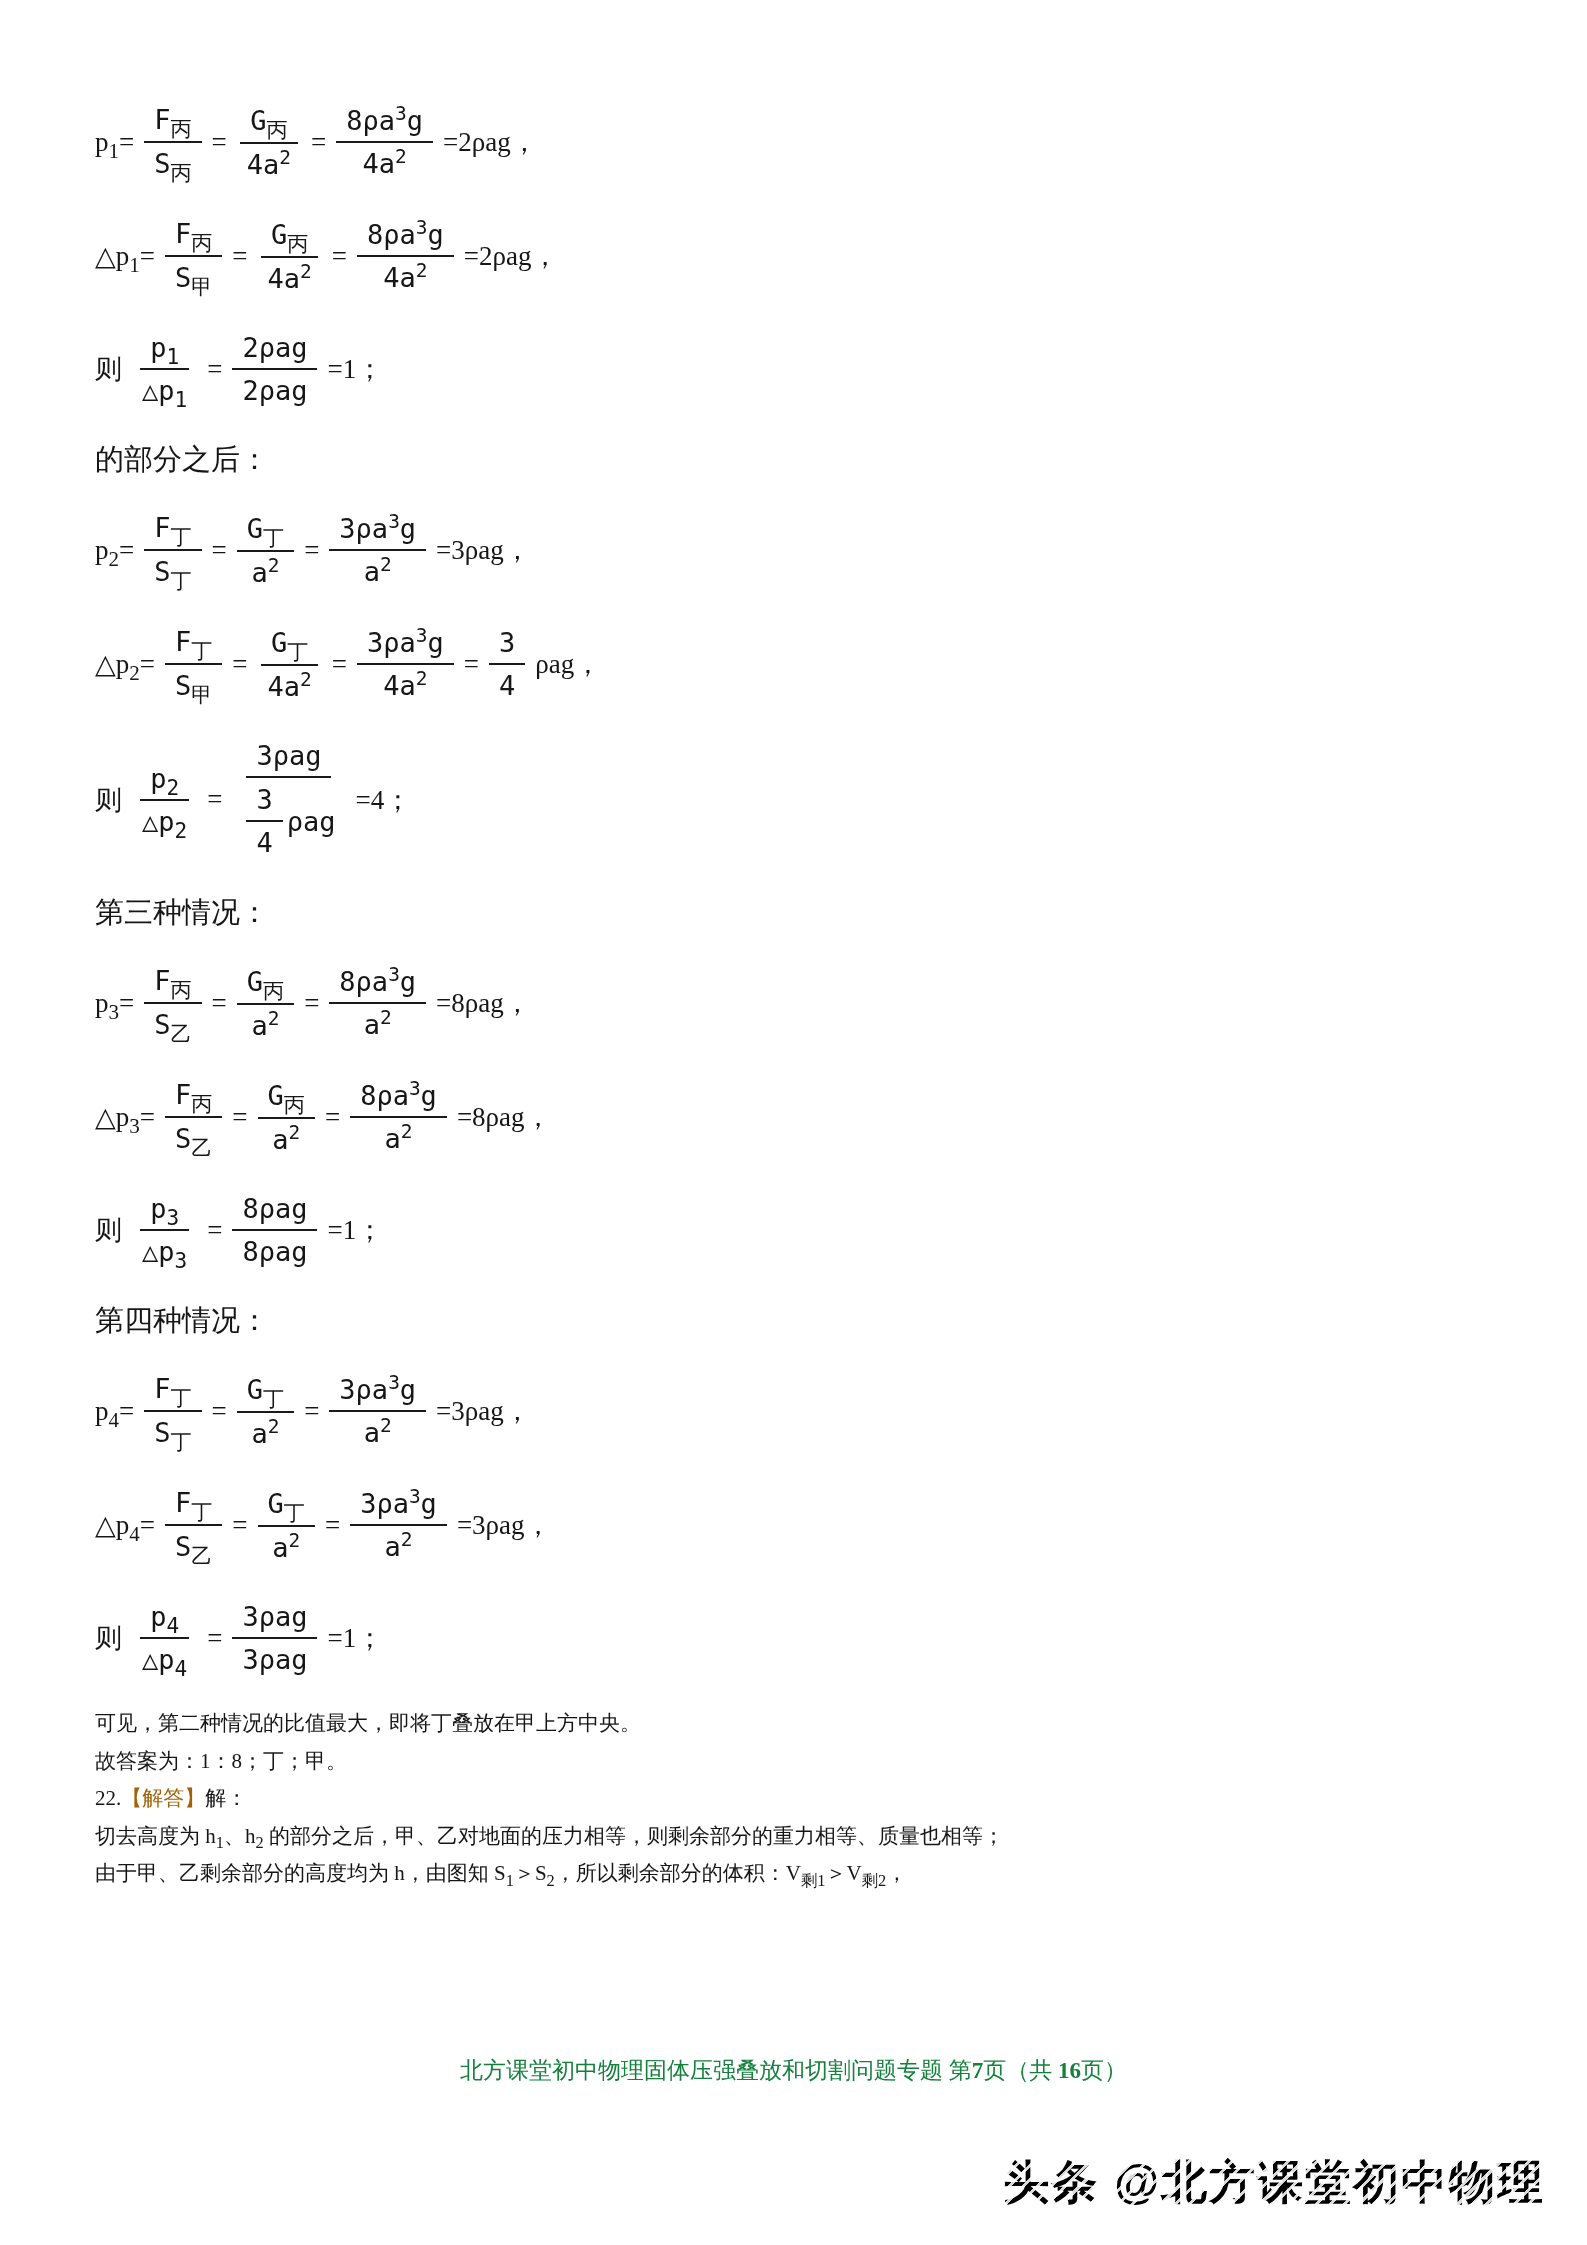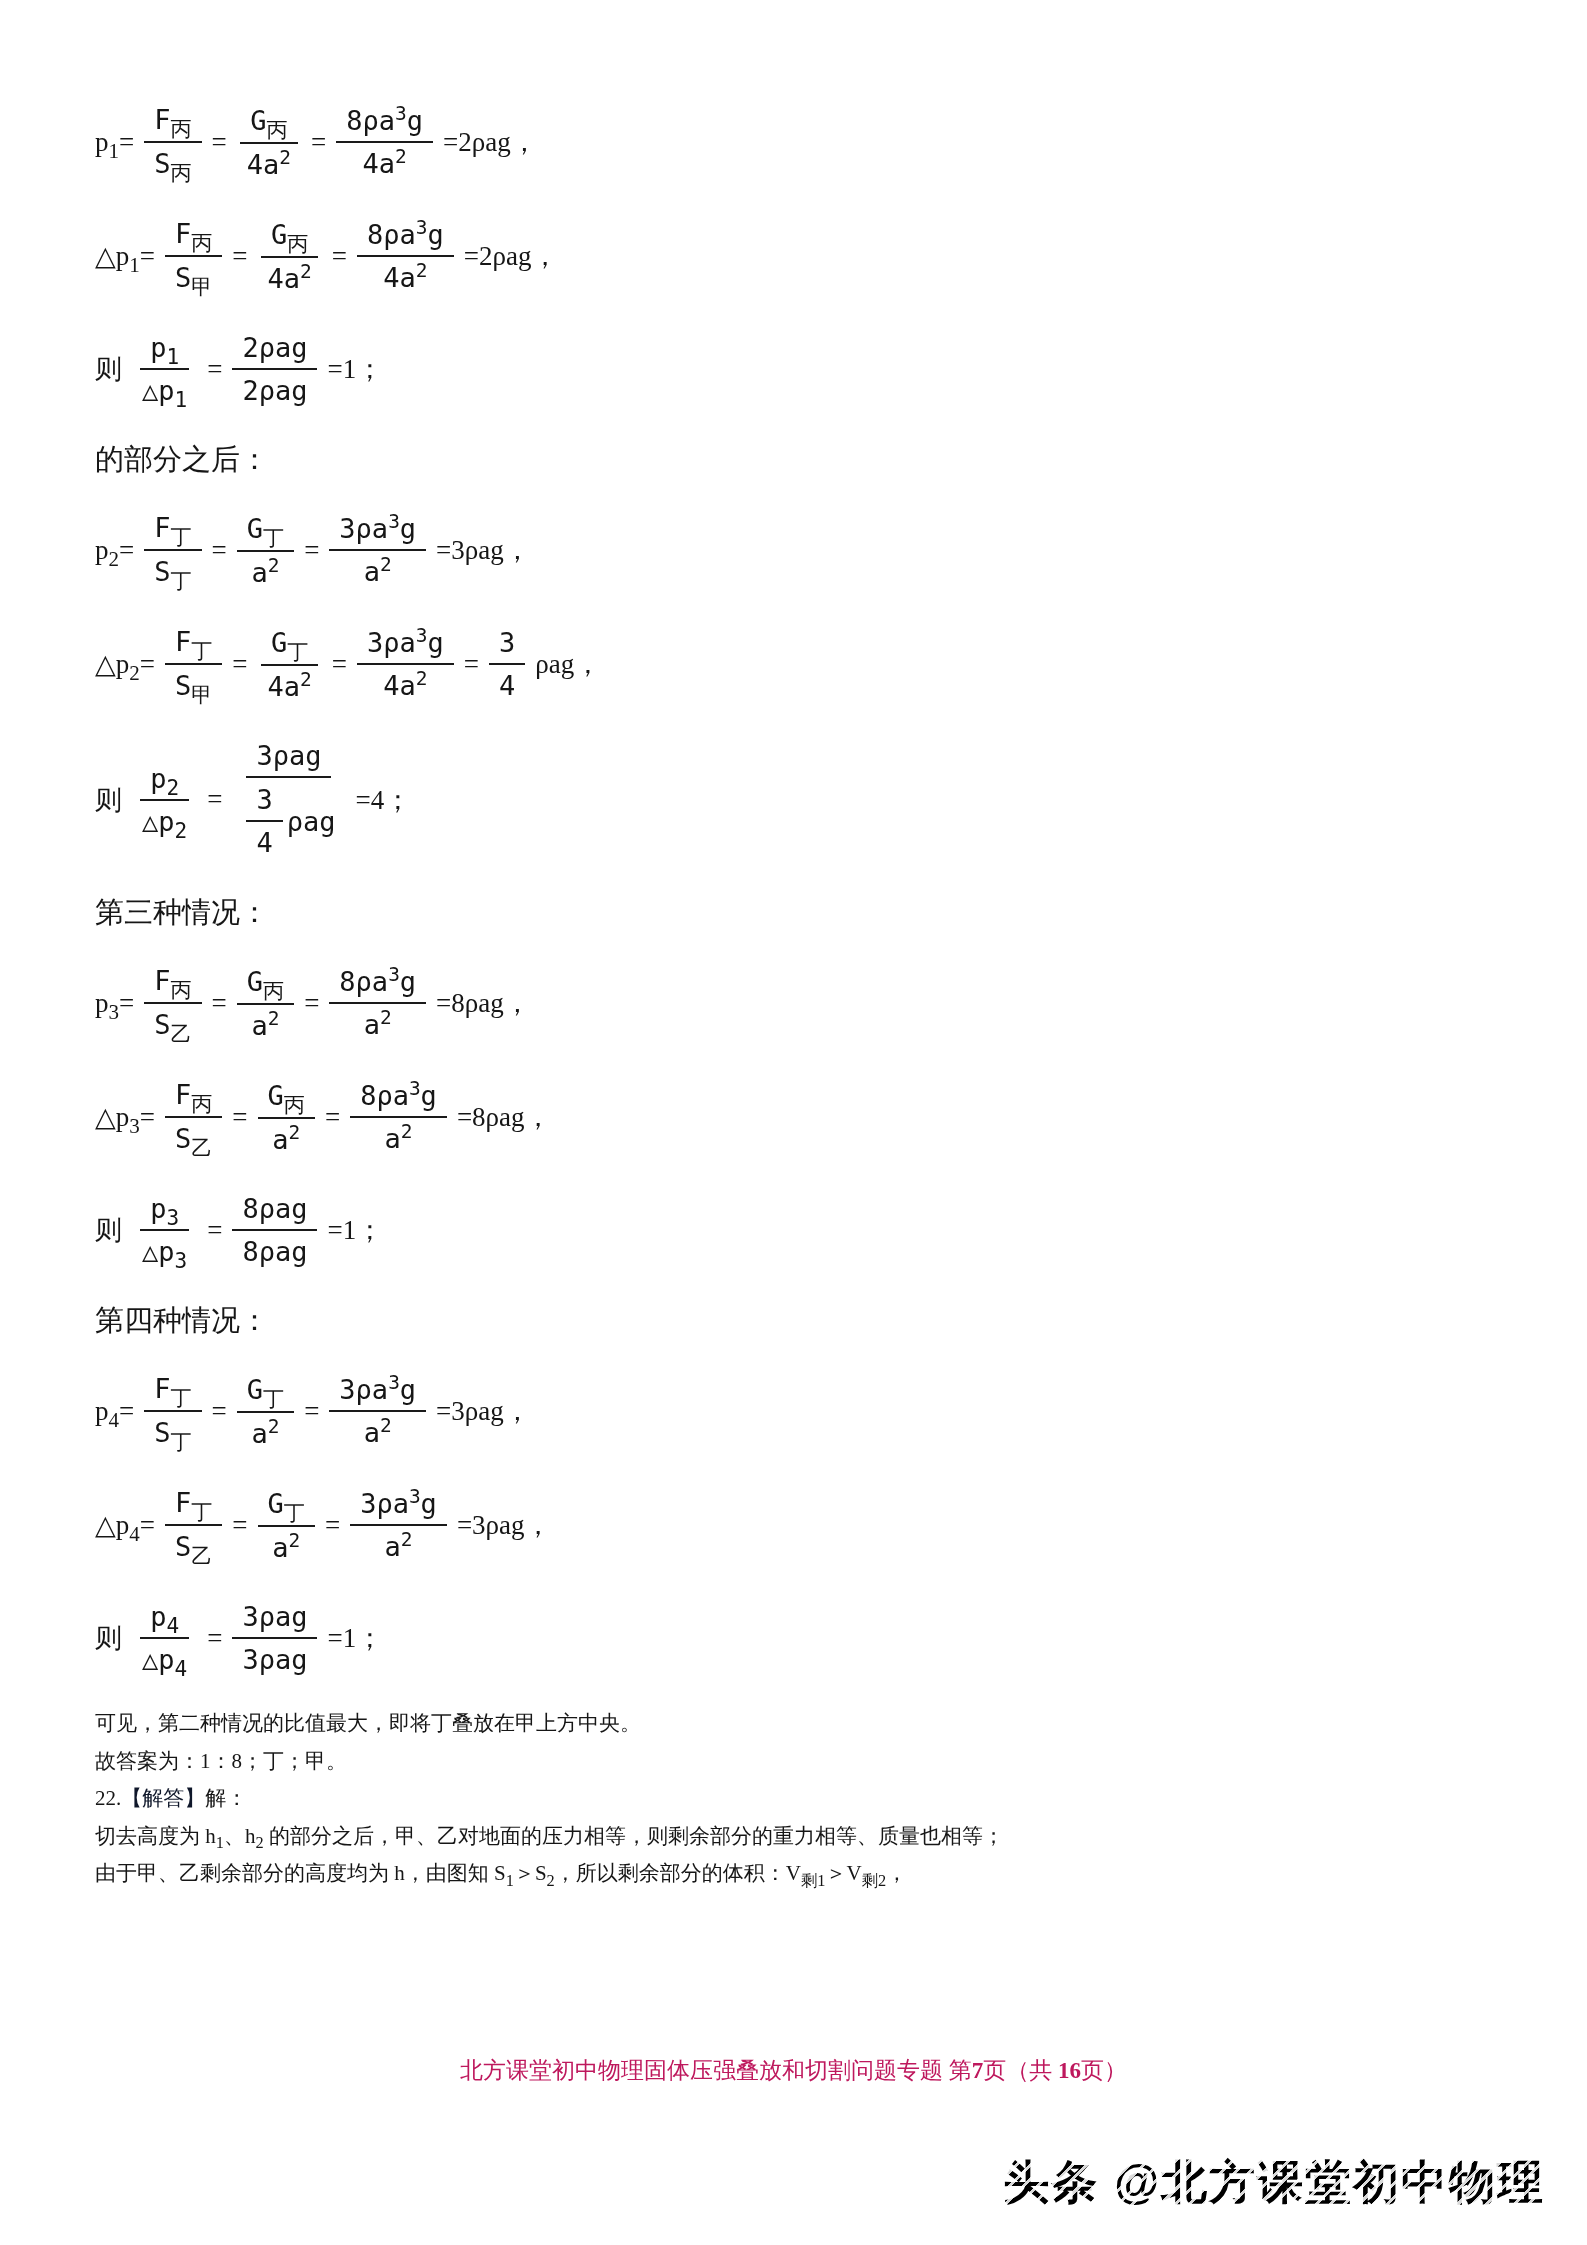--- a/index.html
+++ b/index.html
@@ -24,27 +24,27 @@
   }
   .frac .num{display:inline-flex;align-items:center;justify-content:center;
     padding:1px 10px 5px;border-bottom:2px solid #1a1a1a;}
   .frac .den{display:inline-flex;align-items:center;justify-content:center;
     padding:5px 10px 1px;}
   .frac .frac{margin:0 4px;}
 
   .sub{font-size:0.78em;position:relative;top:0.35em;}
   .sup{font-size:0.72em;position:relative;top:-0.5em;}
 
-  .accent{color:#0f172a;}
+  .accent{color:#a16207;}
   .bold{font-weight:bold;}
 
   
   .footer{
     position:absolute;top:2055px;left:0;width:100%;
-    text-align:center;font-size:23px;color:#be185d;
+    text-align:center;font-size:23px;color:#15803d;
   }
 
   
   .watermark{
     position:absolute;top:2152px;right:42px;
     font-family:"Liberation Sans","DejaVu Sans",sans-serif;
     font-weight:bold;font-size:46px;letter-spacing:2px;color:#000;
   }
   .watermark .stripes{
     position:absolute;inset:0;pointer-events:none;

